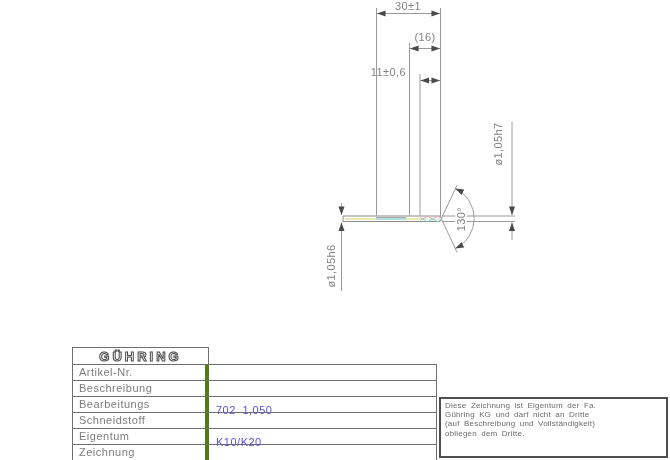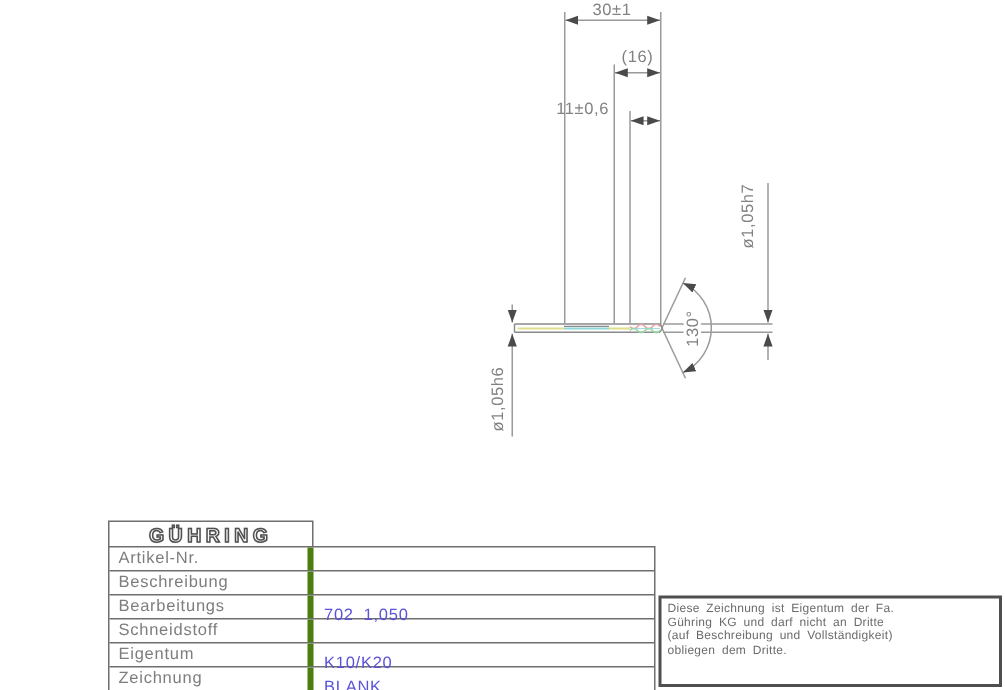--- a/index.html
+++ b/index.html
@@ -121,21 +121,20 @@
       </div>
       <div class="tbl-row">
         <div class="tbl-label">Beschreibung</div>
       </div>
       <div class="tbl-row">
         <div class="tbl-label">Bearbeitungs</div>
         <div class="tbl-value">K10/K20</div>
       </div>
       <div class="tbl-row">
         <div class="tbl-label">Schneidstoff</div>
-        <div class="tbl-value">BLANK</div>
       </div>
       <div class="tbl-row">
         <div class="tbl-label">Eigentum</div>
         <div class="tbl-value">–</div>
       </div>
       <div class="tbl-row">
         <div class="tbl-label">Zeichnung</div>
         <div class="tbl-value">2</div>
       </div>
     </div>

